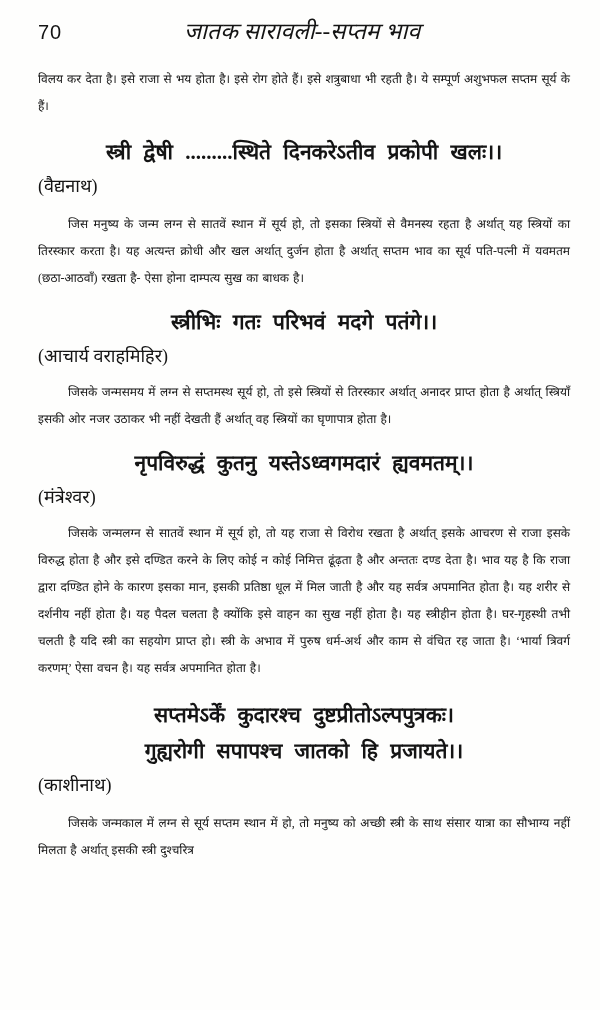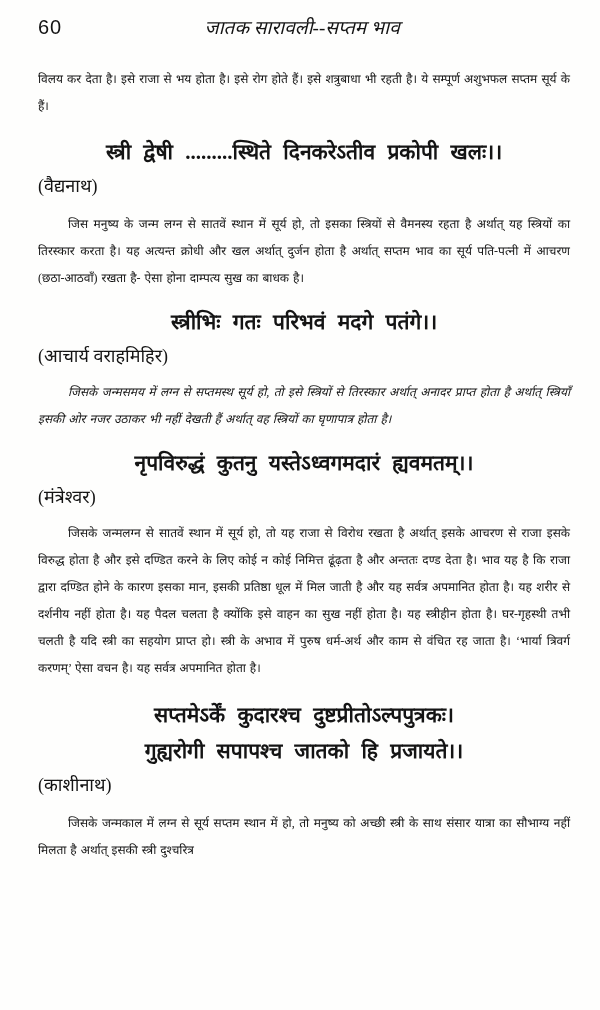--- a/index.html
+++ b/index.html
@@ -28,34 +28,34 @@
   .page-num {
     font-size: 20px;
     font-family: "Liberation Sans", "DejaVu Sans", sans-serif;
     letter-spacing: 1px;
     flex: 0 0 auto;
   }
   .running-title {
     flex: 1 1 auto;
     text-align: center;
     font-style: italic;
-    font-size: 19px;
+    font-size: 23px;
     transform: translateX(-14px);
   }
   .para {
     margin: 0;
     font-size: 12px;
     line-height: 27px;
     text-align: justify;
     text-indent: 30px;
     word-spacing: 1px;
   }
   .para.no-indent { text-indent: 0; }
   .para.p2 { margin-top: 12px; }
-  .para.p3 { margin-top: 10px; font-style: italic; }
+  .para.p3 { margin-top: 10px; }
   .para.p4 { margin-top: 10px; }
   .para.p5 { margin-top: 12px; }
   .shloka-block { margin: 0; }
   .shloka-line {
     margin: 6px;
     text-align: center;
     font-weight: bold;
     font-size: 21px;
     line-height: 30px;
     word-spacing: 7px;
@@ -70,32 +70,32 @@
     font-size: 18px;
     line-height: 26px;
   }
 </style>
 </head>
 <body>
 
 <div class="page">
 
   <div class="header">
-    <span class="page-num">60</span>
+    <span class="page-num">70</span>
     <span class="running-title">जातक सारावली--सप्तम भाव</span>
   </div>
 
   <p class="para no-indent">विलय कर देता है। इसे राजा से भय होता है। इसे रोग होते हैं। इसे शत्रुबाधा भी रहती है। ये सम्पूर्ण अशुभफल सप्तम सूर्य के हैं।</p>
 
   <div class="shloka-block sb1">
     <p class="shloka-line">स्त्री द्वेषी .........स्थिते दिनकरेऽतीव प्रकोपी खलः।।</p>
     <p class="attribution">(वैद्यनाथ)</p>
   </div>
 
-  <p class="para p2">जिस मनुष्य के जन्म लग्न से सातवें स्थान में सूर्य हो, तो इसका स्त्रियों से वैमनस्य रहता है अर्थात् यह स्त्रियों का तिरस्कार करता है। यह अत्यन्त क्रोधी और खल अर्थात् दुर्जन होता है अर्थात् सप्तम भाव का सूर्य पति-पत्नी में आचरण (छठा-आठवाँ) रखता है- ऐसा होना दाम्पत्य सुख का बाधक है।</p>
+  <p class="para p2">जिस मनुष्य के जन्म लग्न से सातवें स्थान में सूर्य हो, तो इसका स्त्रियों से वैमनस्य रहता है अर्थात् यह स्त्रियों का तिरस्कार करता है। यह अत्यन्त क्रोधी और खल अर्थात् दुर्जन होता है अर्थात् सप्तम भाव का सूर्य पति-पत्नी में यवमतम (छठा-आठवाँ) रखता है- ऐसा होना दाम्पत्य सुख का बाधक है।</p>
 
   <div class="shloka-block sb2">
     <p class="shloka-line">स्त्रीभिः गतः परिभवं मदगे पतंगे।।</p>
     <p class="attribution">(आचार्य वराहमिहिर)</p>
   </div>
 
   <p class="para p3">जिसके जन्मसमय में लग्न से सप्तमस्थ सूर्य हो, तो इसे स्त्रियों से तिरस्कार अर्थात् अनादर प्राप्त होता है अर्थात् स्त्रियाँ इसकी ओर नजर उठाकर भी नहीं देखती हैं अर्थात् वह स्त्रियों का घृणापात्र होता है।</p>
 
   <div class="shloka-block sb3">
     <p class="shloka-line">नृपविरुद्धं कुतनु यस्तेऽध्वगमदारं ह्यवमतम्।।</p>

